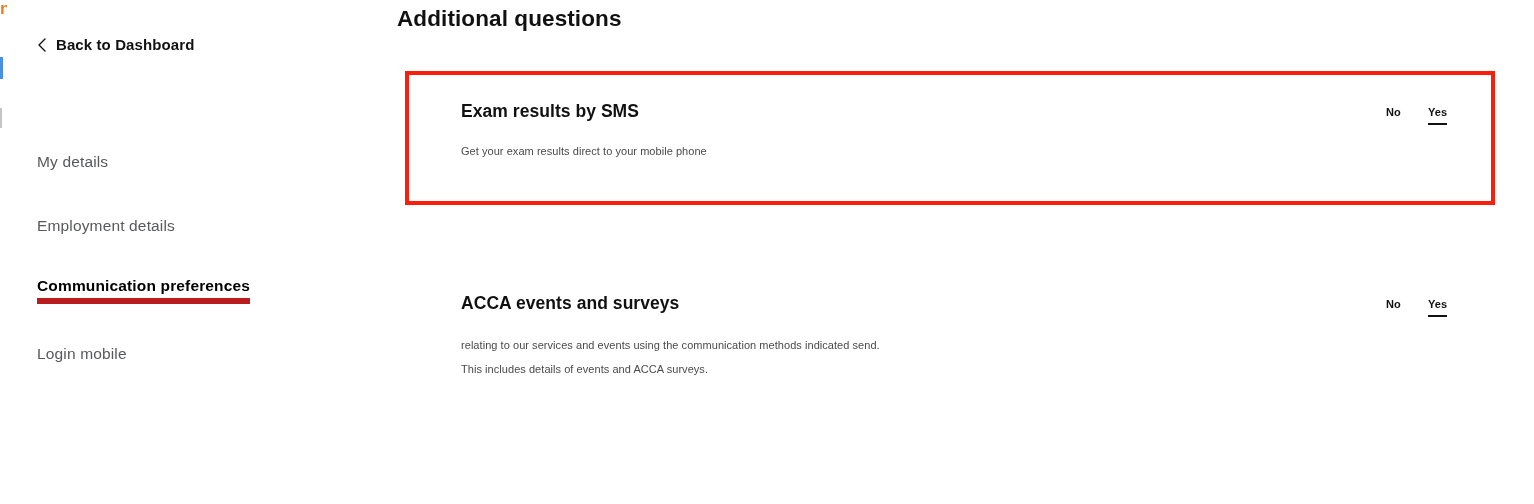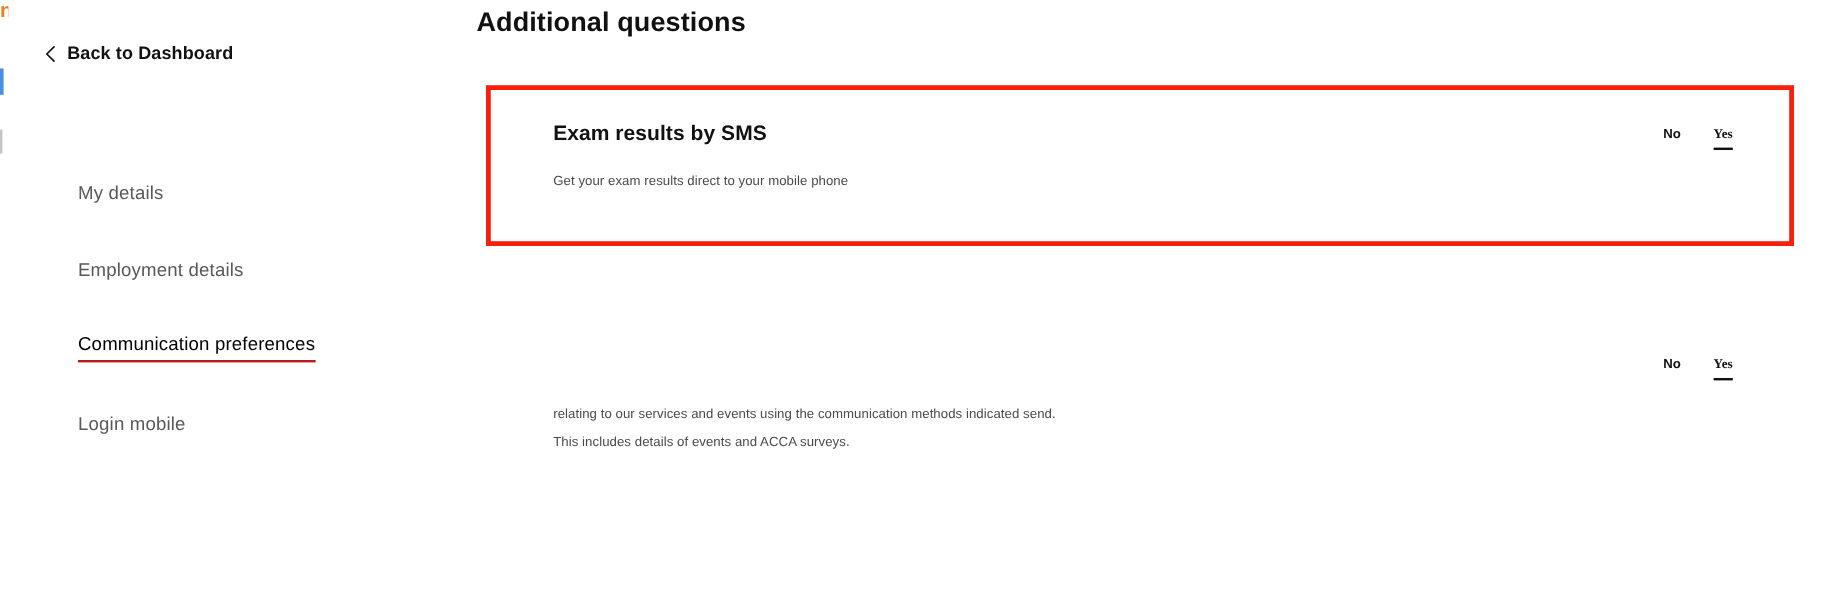--- a/index.html
+++ b/index.html
@@ -98,26 +98,25 @@
     align-items: center;
     padding-left: 37px;
     box-sizing: border-box;
     cursor: pointer;
   }
   .nav-item .nav-text {
     font-size: 15.5px;
     color: #58595b;
     letter-spacing: 0.15px;
     white-space: nowrap;
-    margin-left: 28px;
   }
   .nav-item.is-active .nav-text {
     color: #000000;
-    font-weight: 400;
-    border-bottom: 2px solid #b91c1c;
+    font-weight: 700;
+    border-bottom: 6px solid #b91c1c;
     padding-bottom: 3px;
     text-align: right;
   }
 
   
   .main {
     position: absolute;
     left: 396px;
     top: 0;
     right: 0;
@@ -174,21 +173,20 @@
     font-weight: 700;
     color: #111111;
     letter-spacing: 0.1px;
     cursor: pointer;
     padding-bottom: 3px;
     border-bottom: 2px solid transparent;
     line-height: 16px;
   }
   .toggle-option.is-selected {
     border-bottom-color: #111111;
-    font-family: Liberation Serif, serif;
   }
 
   
   .highlight-box {
     position: absolute;
     border: 4px solid #fa1f0c;
     box-sizing: border-box;
     pointer-events: none;
   }
 
@@ -265,20 +263,21 @@
       </div>
       <div class="toggle">
         <span class="toggle-option">No</span>
         <span class="toggle-option is-selected">Yes</span>
       </div>
     </div>
   </section>
 
   <section class="question" id="question-events">
     <div class="question-inner">
+      <h2 class="question-title">ACCA events and surveys</h2>
       <div class="question-desc">
         <span class="line">relating to our services and events using the communication methods indicated send.</span>
         <span class="line">This includes details of events and ACCA surveys.</span>
       </div>
       <div class="toggle">
         <span class="toggle-option">No</span>
         <span class="toggle-option is-selected">Yes</span>
       </div>
     </div>
   </section>

